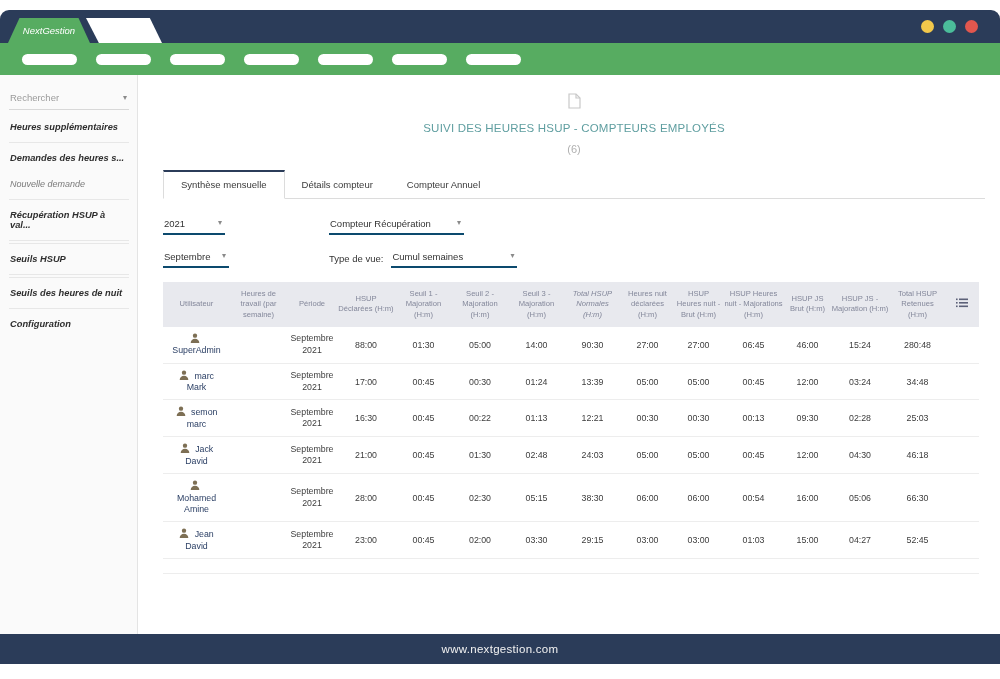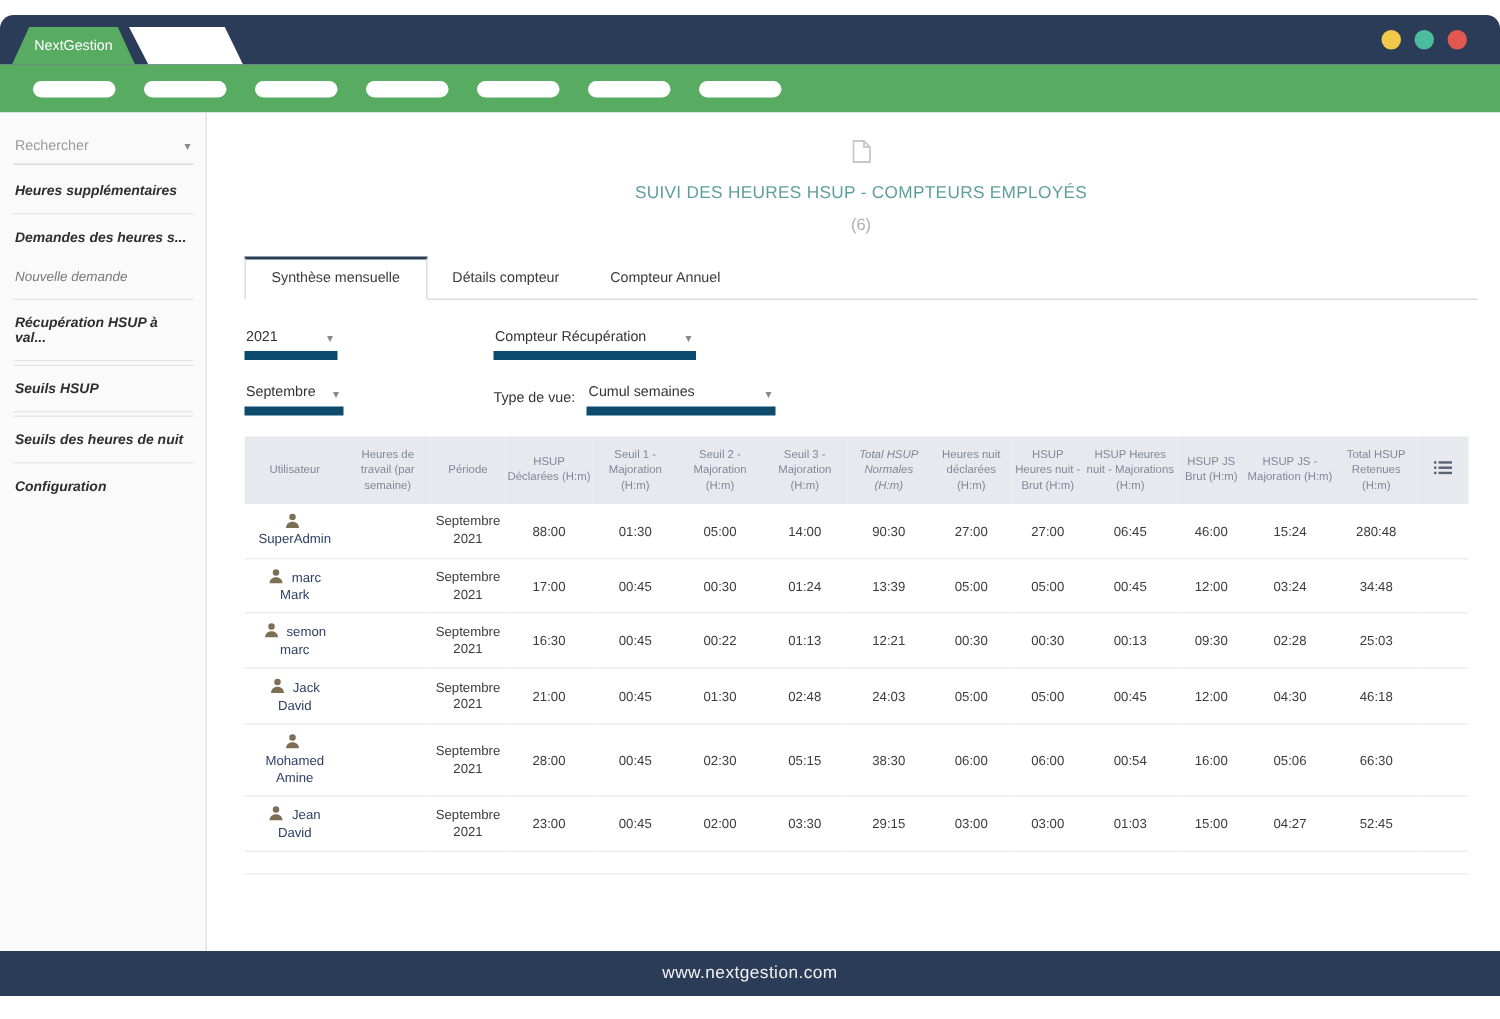--- a/index.html
+++ b/index.html
@@ -10,20 +10,21 @@
     font-family:"Liberation Sans", sans-serif;
     -webkit-font-smoothing:antialiased;
   }
   :root { --navy:#2b3c59; --green:#57ac61; --teal:#5f9ea0; }
 
   
   .chrome-top { height:10px; background:#fff; }
   .titlebar {
     position:relative; height:33px; background:var(--navy);
     border-radius:9px 9px 0 0;
+    font-style:italic;
   }
   .brand-tab {
     position:absolute; left:8px; top:8px; width:82px; height:25px;
     background:var(--green); color:#fff; font-size:9.5px;
     display:flex; align-items:center; justify-content:center;
     clip-path:polygon(14% 0, 86% 0, 100% 100%, 0 100%);
   }
   .ghost-tab {
     position:absolute; left:86px; top:8px; width:76px; height:25px;
     background:#fff;
@@ -71,22 +72,22 @@
     border-top:2px solid var(--navy);
     border-left:1px solid #dcdcdc; border-right:1px solid #dcdcdc;
     border-bottom:1px solid #fff; margin-bottom:-1px; background:#fff;
     padding-top:7px;
   }
 
   .filters { margin-top:17px; }
   .filter-row { display:flex; align-items:center; font-size:9.5px; color:#333; }
   .filter-row + .filter-row { margin-top:14px; }
   .ul-select {
-    display:flex; justify-content:space-between; align-items:flex-end;
-    border-bottom:6px solid #0c4a6e; padding:2px 3px 4px 1px;
+    display:flex; justify-content:space-between; align-items:flex-start;
+    border-bottom:2px solid #0c4a6e; padding:2px 3px 4px 1px;
   }
   .ul-select .caret { color:#8a8a8a; font-size:8px; margin-left:6px; }
   .sel-year { width:62px; }
   .sel-counter { width:135px; margin-left:104px; }
   .sel-month { width:66px; }
   .sel-view { width:126px; margin-left:8px; }
   .view-label { margin-left:100px; color:#333; }
 
   
   table.hsup {

